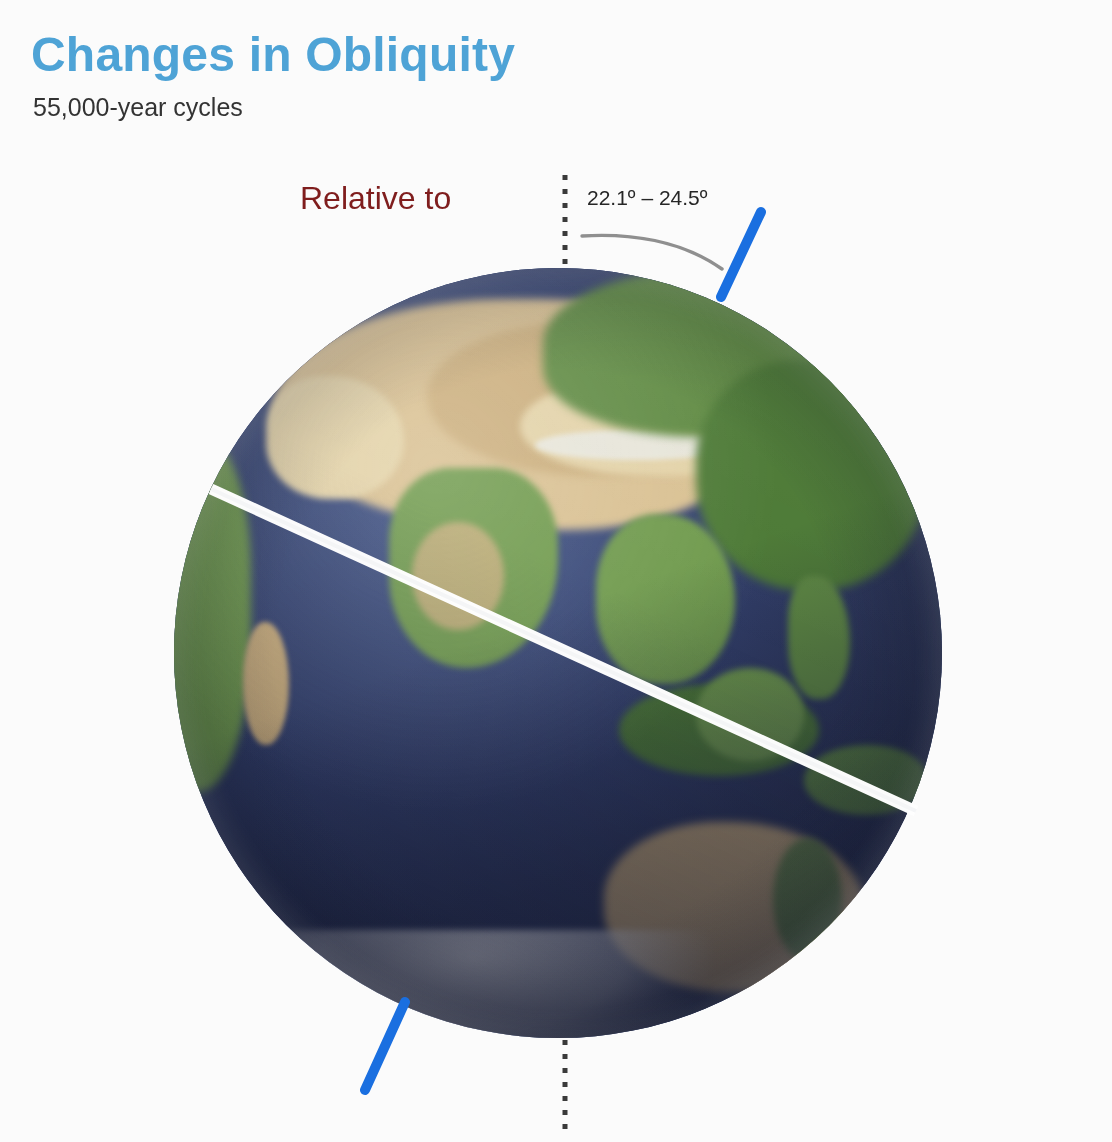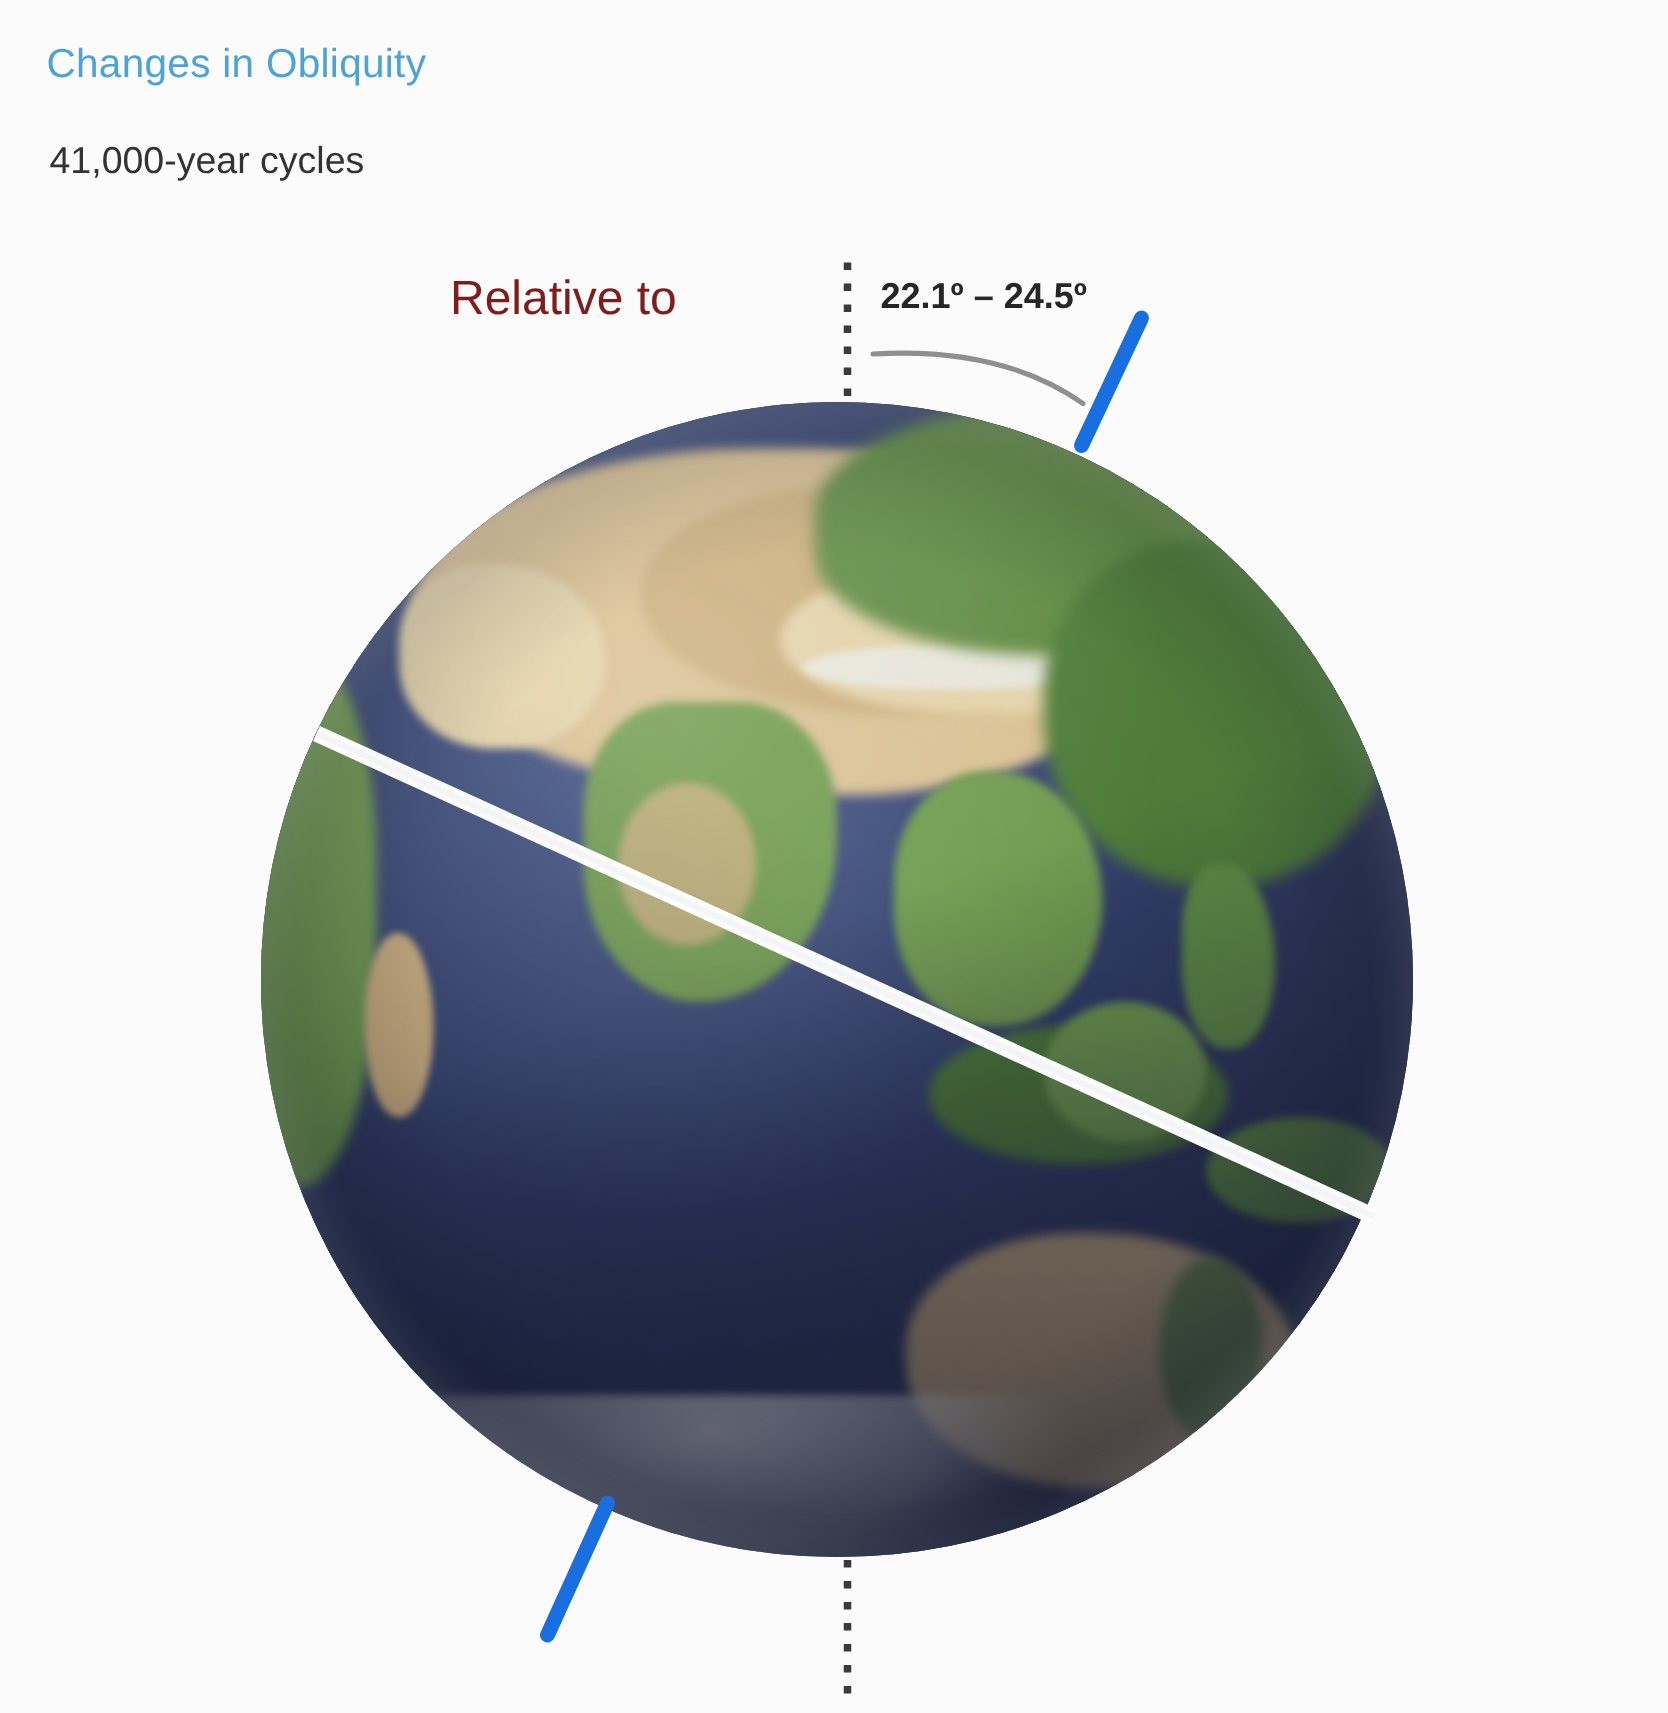--- a/index.html
+++ b/index.html
@@ -22,22 +22,22 @@
   
   #header {
     position: absolute;
     left: 0; top: 0;
     width: 100%;
   }
   #page-title {
     position: absolute;
     left: 31px;
     top: 27px;
-    font-size: 27px;
-    font-weight: normal;
+    font-size: 48px;
+    font-weight: bold;
     letter-spacing: 0.2px;
     color: #4ea3d6;
     white-space: nowrap;
   }
   #page-subtitle {
     position: absolute;
     left: 33px;
     top: 93px;
     font-size: 25px;
     font-weight: 400;
@@ -54,25 +54,25 @@
     font-size: 32px;
     line-height: 36px;
     color: #7f1d1d;
   }
   #annot-left .line { display: block; white-space: nowrap; }
 
   #annot-range {
     position: absolute;
     left: 587px;
     top: 180px;
-    font-size: 24px;
+    font-size: 21px;
     line-height: 36px;
     color: #262626;
     white-space: nowrap;
-    font-weight: 700;
+    font-weight: 400;
   }
 
   
   #stage {
     position: absolute;
     left: 0; top: 0;
     width: 1112px;
     height: 1142px;
     pointer-events: none;
   }
@@ -146,21 +146,21 @@
     pointer-events: none;
   }
 </style>
 </head>
 <body>
 
 <div id="root">
 
   <div id="header">
     <div id="page-title">Changes in Obliquity</div>
-    <div id="page-subtitle">41,000-year cycles</div>
+    <div id="page-subtitle">55,000-year cycles</div>
   </div>
 
   <div id="globe-wrap">
     <div id="globe">
       <div class="ocean"></div>
 
       <div class="land tan" style="left:13%; top:4%; width:62%; height:30%; border-radius:50% 46% 40% 54%; filter:blur(4px);"></div>
       <div class="land sand" style="left:12%; top:14%; width:18%; height:16%; border-radius:44% 56% 50% 48%; filter:blur(3px);"></div>
       <div class="land tan2" style="left:33%; top:7%; width:42%; height:20%; border-radius:50% 50% 46% 54%; filter:blur(4px);"></div>
       <div class="land sand" style="left:45%; top:14%; width:34%; height:13%; border-radius:52% 48% 46% 52%; filter:blur(3.5px);"></div>

